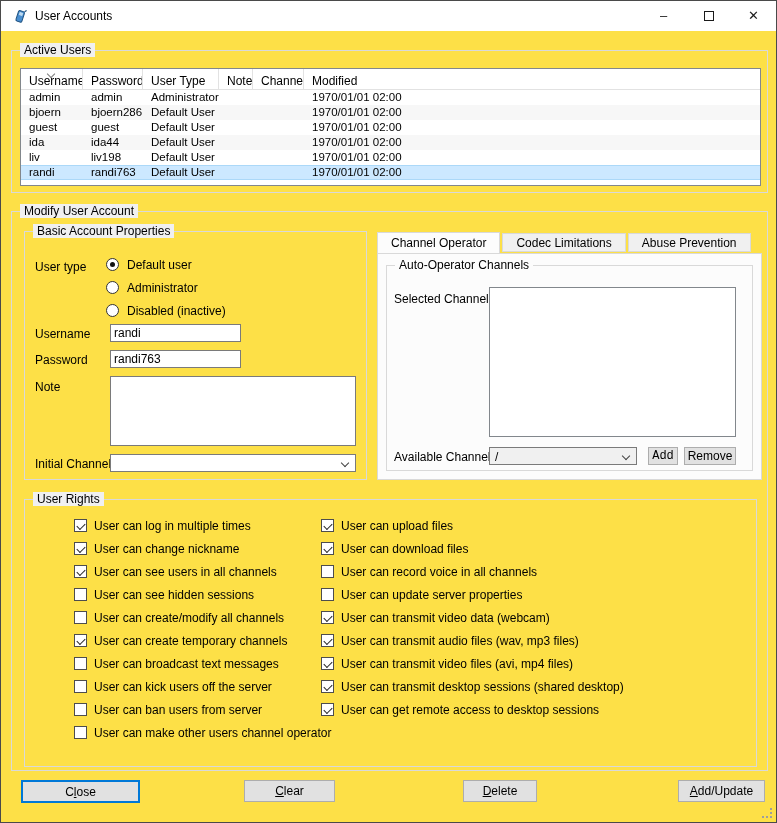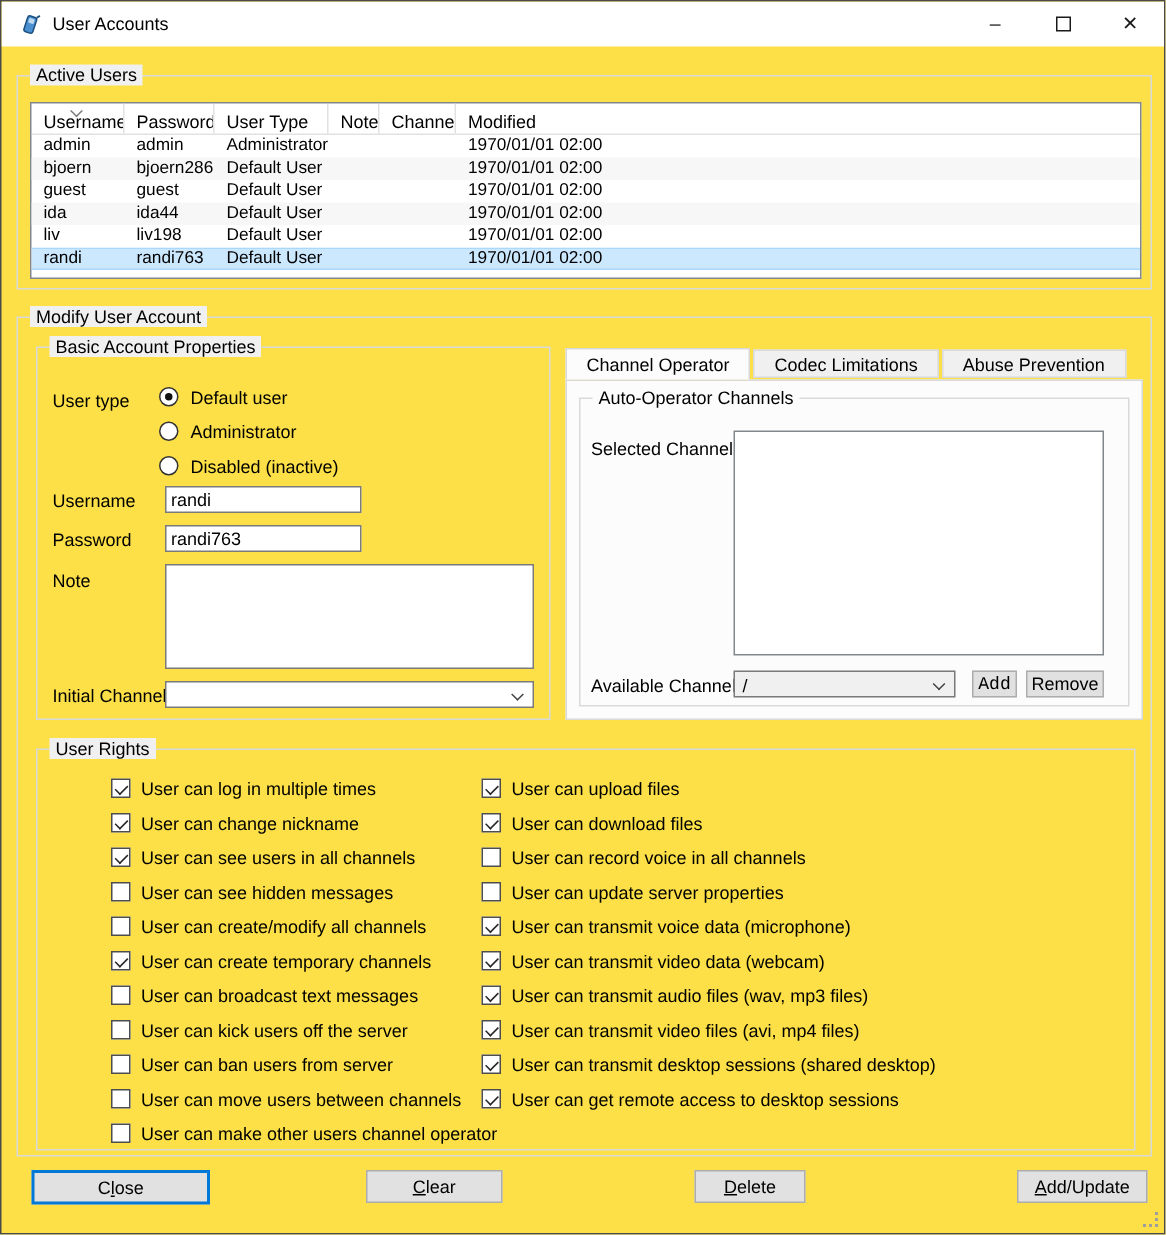--- a/index.html
+++ b/index.html
@@ -221,21 +221,21 @@
           <div class="cbrow">
             <span class="cb checked"></span>
             <span class="cblabel">User can change nickname</span>
           </div>
           <div class="cbrow">
             <span class="cb checked"></span>
             <span class="cblabel">User can see users in all channels</span>
           </div>
           <div class="cbrow">
             <span class="cb"></span>
-            <span class="cblabel">User can see hidden messages</span>
+            <span class="cblabel">User can see hidden sessions</span>
           </div>
           <div class="cbrow">
             <span class="cb"></span>
             <span class="cblabel">User can create/modify all channels</span>
           </div>
           <div class="cbrow">
             <span class="cb checked"></span>
             <span class="cblabel">User can create temporary channels</span>
           </div>
           <div class="cbrow">
@@ -245,47 +245,39 @@
           <div class="cbrow">
             <span class="cb"></span>
             <span class="cblabel">User can kick users off the server</span>
           </div>
           <div class="cbrow">
             <span class="cb"></span>
             <span class="cblabel">User can ban users from server</span>
           </div>
           <div class="cbrow">
             <span class="cb"></span>
-            <span class="cblabel">User can move users between channels</span>
-          </div>
-          <div class="cbrow">
-            <span class="cb"></span>
             <span class="cblabel">User can make other users channel operator</span>
           </div>
         </div>
       <div style="position:absolute; left:255px; top:14px;" id="rights-right">
           <div class="cbrow">
             <span class="cb checked"></span>
             <span class="cblabel">User can upload files</span>
           </div>
           <div class="cbrow">
             <span class="cb checked"></span>
             <span class="cblabel">User can download files</span>
           </div>
           <div class="cbrow">
             <span class="cb"></span>
             <span class="cblabel">User can record voice in all channels</span>
           </div>
           <div class="cbrow">
             <span class="cb"></span>
             <span class="cblabel">User can update server properties</span>
-          </div>
-          <div class="cbrow">
-            <span class="cb checked"></span>
-            <span class="cblabel">User can transmit voice data (microphone)</span>
           </div>
           <div class="cbrow">
             <span class="cb checked"></span>
             <span class="cblabel">User can transmit video data (webcam)</span>
           </div>
           <div class="cbrow">
             <span class="cb checked"></span>
             <span class="cblabel">User can transmit audio files (wav, mp3 files)</span>
           </div>
           <div class="cbrow">

